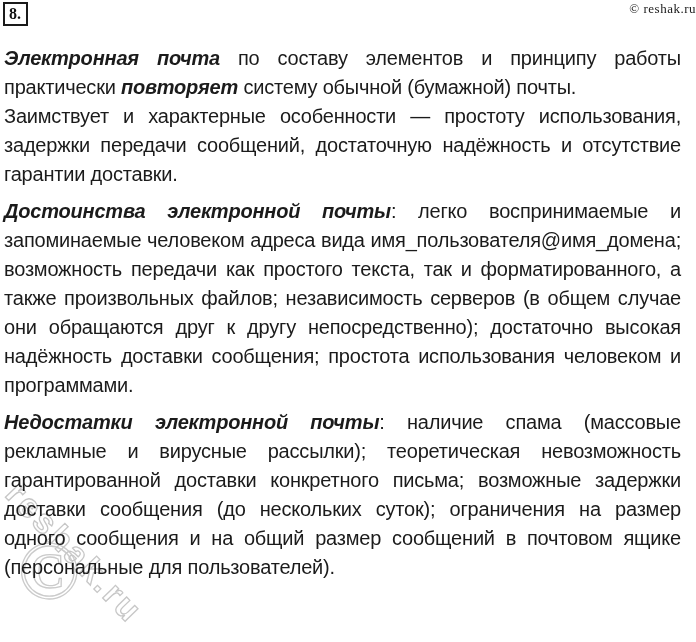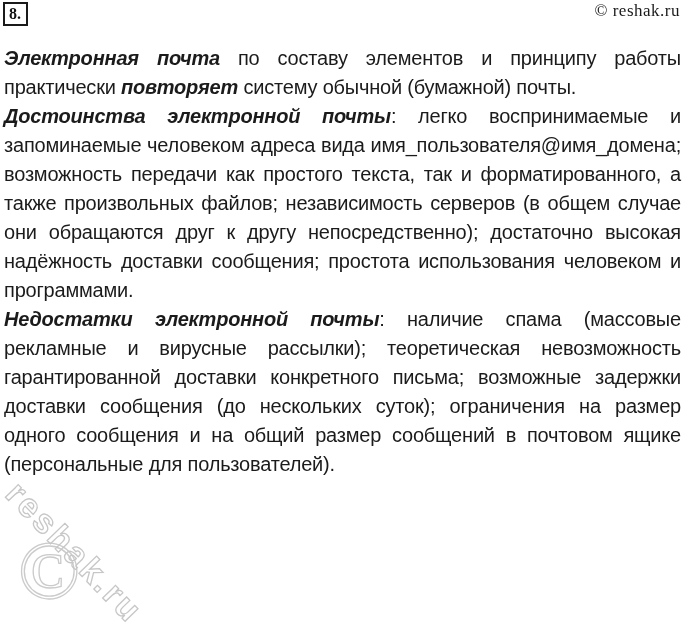--- a/index.html
+++ b/index.html
@@ -20,23 +20,23 @@
     border: 2px solid #1a1a1a;
     background: #ffffff;
     padding: 0px 5px 1px 4px;
     font-family: "Liberation Serif", serif;
     font-weight: bold;
     font-size: 16px;
     line-height: 19px;
     color: #111111;
   }
   .copyright {
-    position: absolute; top: 1px; right: 16px;
+    position: absolute; top: 1px; right: 0;
     font-family: "Liberation Serif", serif;
-    font-size: 17px;
+    font-size: 13px;
     color: #1a1a1a;
     letter-spacing: 0.5px;
   }
   
   .watermark { position: absolute; left: 0; top: 460px; width: 260px; height: 182px; pointer-events: none; z-index: 0; }
   .wm-text {
     position: absolute; left: 26px; top: 14px;
     font-family: "Liberation Sans", sans-serif;
     font-weight: bold;
     font-size: 34px;
@@ -62,38 +62,39 @@
     padding: 0 15px 0 4px;
     z-index: 1;
   }
   .para {
     font-size: 20px;
     line-height: 29px;
     text-align: justify;
     color: #1b1b1b;
     letter-spacing: -0.2px;
   }
-  .para.section-start { margin-top: 0; }
+  .para.section-start { margin-top: 8px; }
   .para .bi { font-weight: bold; font-style: italic; }
   .para .reg { font-weight: normal; font-style: normal; }
 </style>
 </head>
 <body>
 
 <div class="page">
 
   <div class="header">
     <div class="number-badge">8.</div>
     <div class="copyright">© reshak.ru</div>
   </div>
 
   <div class="watermark">
     <div class="wm-symbol">©</div>
     <div class="wm-text">reshak.ru</div>
   </div>
 
   <div class="doc-body">
       <p class="para"><span class="bi">Электронная почта</span><span class="reg"> по составу элементов и принципу работы практически </span><span class="bi">повторяет</span><span class="reg"> систему обычной (бумажной) почты.</span></p>
+      <p class="para"><span class="reg">Заимствует и характерные особенности — простоту использования, задержки передачи сообщений, достаточную надёжность и отсутствие гарантии доставки.</span></p>
       <p class="para section-start"><span class="bi">Достоинства электронной почты</span><span class="reg">: легко воспринимаемые и запоминаемые человеком адреса вида имя_пользователя@имя_домена; возможность передачи как простого текста, так и форматированного, а также произвольных файлов; независимость серверов (в общем случае они обращаются друг к другу непосредственно); достаточно высокая надёжность доставки сообщения; простота использования человеком и программами.</span></p>
       <p class="para section-start"><span class="bi">Недостатки электронной почты</span><span class="reg">: наличие спама (массовые рекламные и вирусные рассылки); теоретическая невозможность гарантированной доставки конкретного письма; возможные задержки доставки сообщения (до нескольких суток); ограничения на размер одного сообщения и на общий размер сообщений в почтовом ящике (персональные для пользователей).</span></p>
     </div>
 
 </div>
 
 </body></html>

